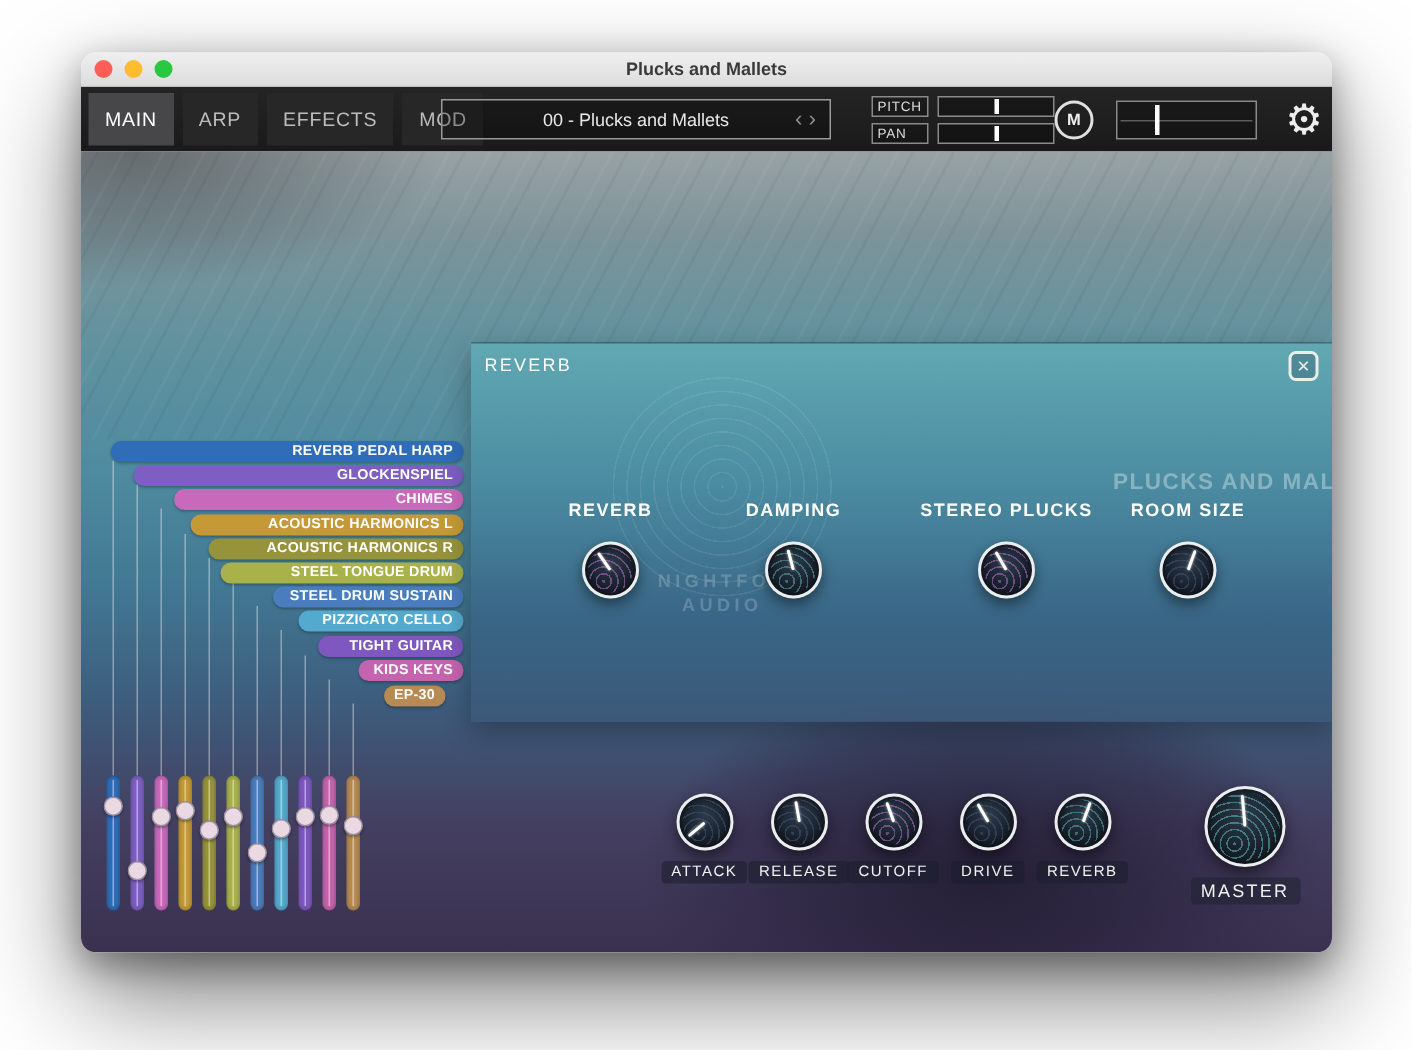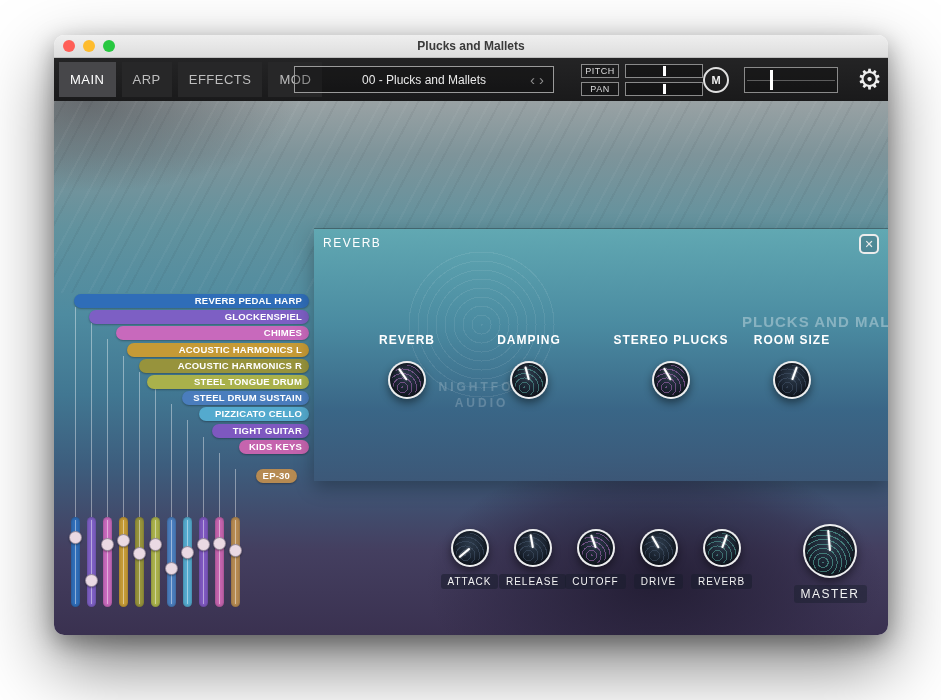--- a/index.html
+++ b/index.html
@@ -18,21 +18,21 @@
   
   .toolbar{height:43px;background:linear-gradient(#242425,#1a1a1b);position:relative;}
   .tabs{position:absolute;left:5px;top:4px;display:flex;gap:6px;height:35px;}
   .tab{padding:0 11px;line-height:35px;font-size:13px;letter-spacing:.5px;color:#bdbdbd;background:#272728;}
   .tab.active{background:#47474a;color:#ffffff;}
   .preset{position:absolute;left:240px;top:8px;width:258px;height:25px;border:1px solid #9a9a9a;background:rgba(0,0,0,.25);
     color:#e9e9e9;font-size:12px;display:flex;align-items:center;justify-content:center;}
   .chevs{position:absolute;right:9px;top:0;height:25px;display:flex;align-items:center;gap:4px;color:#8f8f8f;font-size:15px;}
   .pp{position:absolute;left:527px;top:6px;}
   .pp-row{display:flex;align-items:center;gap:6px;height:14px;margin-bottom:4px;}
-  .pp-label{font-size:9px;color:#dddddd;letter-spacing:.5px;border:1px solid #8a8a8a;padding:1px 3px;min-width:30px;text-align:center;background:rgba(0,0,0,.2);}
+  .pp-label{font-size:9px;color:#dddddd;letter-spacing:.5px;border:1px solid #8a8a8a;padding:1px 3px;min-width:30px;background:rgba(0,0,0,.2);}
   .pp-slider{position:relative;width:76px;height:12px;border:1px solid #8a8a8a;background:rgba(0,0,0,.3);}
   .pp-handle{position:absolute;top:1px;bottom:1px;width:3px;background:#ffffff;}
   .mbtn{position:absolute;left:649px;top:9px;width:22px;height:22px;border:2px solid #e0e0e0;border-radius:50%;
     color:#f0f0f0;font-size:11px;font-weight:bold;display:flex;align-items:center;justify-content:center;}
   .outbox{position:absolute;left:690px;top:9px;width:92px;height:24px;border:1px solid #8a8a8a;background:rgba(0,0,0,.25);}
   .out-mid{position:absolute;left:2px;right:2px;top:50%;height:1px;background:rgba(255,255,255,.3);}
   .outbox .pp-handle{top:2px;bottom:2px;}
   .gear{position:absolute;right:6px;top:2px;font-size:28px;line-height:39px;color:#ededed;}
 
   
@@ -151,21 +151,21 @@
           <div class="layer-bar" style="top: 193px; left: 20px; width: 235px; background: rgb(47, 109, 184);">REVERB PEDAL HARP</div>
           <div class="layer-bar" style="top: 209.2px; left: 35px; width: 220px; background: rgb(125, 95, 196);">GLOCKENSPIEL</div>
           <div class="layer-bar" style="top: 225.4px; left: 62px; width: 193px; background: rgb(200, 105, 188);">CHIMES</div>
           <div class="layer-bar" style="top: 241.6px; left: 73px; width: 182px; background: rgb(197, 154, 54);">ACOUSTIC HARMONICS L</div>
           <div class="layer-bar" style="top: 257.8px; left: 85px; width: 170px; background: rgb(151, 147, 60); padding-left: 22px;">ACOUSTIC HARMONICS R</div>
           <div class="layer-bar" style="top: 274px; left: 93px; width: 162px; background: rgb(169, 177, 75);">STEEL TONGUE DRUM</div>
           <div class="layer-bar" style="top: 290.2px; left: 128px; width: 127px; background: rgb(74, 125, 189);">STEEL DRUM SUSTAIN</div>
           <div class="layer-bar" style="top: 306.4px; left: 145px; width: 110px; background: rgb(84, 170, 206);">PIZZICATO CELLO</div>
           <div class="layer-bar" style="top: 322.6px; left: 158px; width: 97px; background: rgb(126, 88, 192);">TIGHT GUITAR</div>
           <div class="layer-bar" style="top: 338.8px; left: 185px; width: 70px; background: rgb(197, 100, 174);">KIDS KEYS</div>
-          <div class="layer-bar" style="top: 368px; left: 202px; width: 41px; background: rgb(182, 138, 82);">EP-30</div>
+          <div class="layer-bar" style="top: 356px; left: 202px; width: 41px; background: rgb(182, 138, 82);">EP-30</div>
         </div>
       <div id="fader-area">
           <div class="fader-track" style="left: 16.5px; top: 416px; height: 90px; background: rgb(47, 109, 184);">
             <span class="fader-groove"></span>
             <span class="fader-handle" style="top: 14.2px;"></span>
           </div>
           <div class="fader-track" style="left: 32.5px; top: 416px; height: 90px; background: rgb(125, 95, 196);">
             <span class="fader-groove"></span>
             <span class="fader-handle" style="top: 56.5px;"></span>
           </div>

